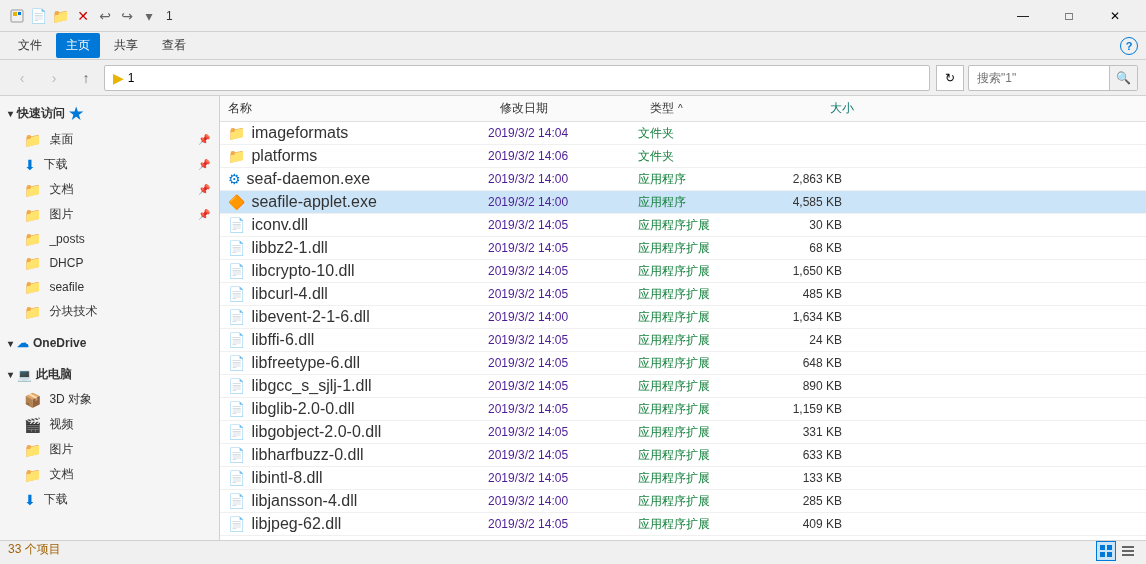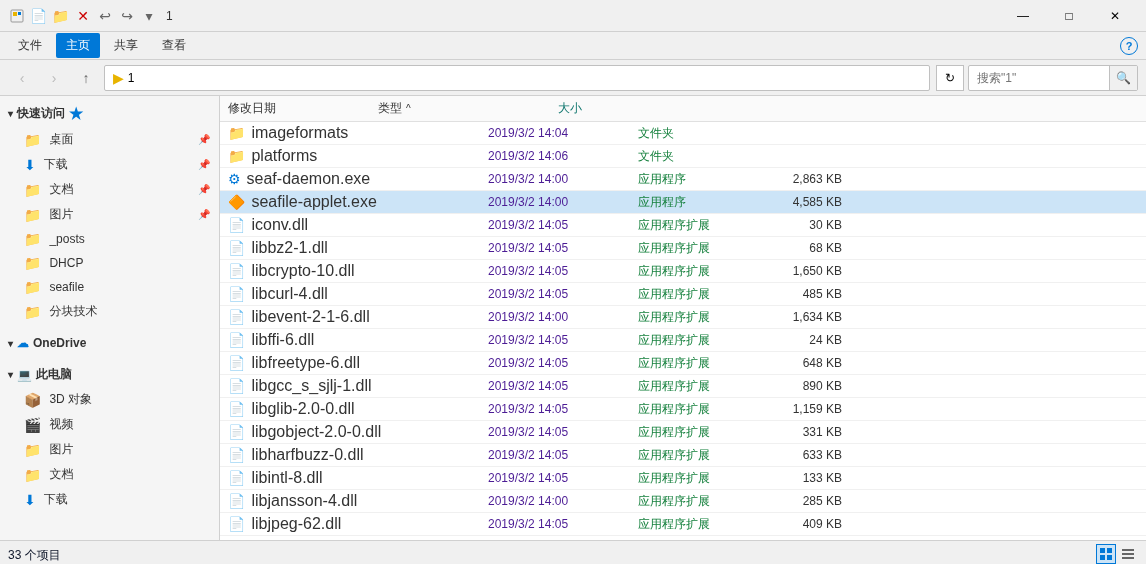--- a/index.html
+++ b/index.html
@@ -73,21 +73,21 @@
     .sidebar::-webkit-scrollbar-track { background: #e8e8e8; }
     .sidebar::-webkit-scrollbar-thumb { background: #c0c0c0; }
 
     
     .file-list { flex: 1; background: white; overflow-y: auto; display: flex; flex-direction: column; }
     .file-list-header {
       display: flex; align-items: center; padding: 4px 0; border-bottom: 1px solid #e0e0e0;
       background: #fafafa; position: sticky; top: 0; z-index: 1;
     }
     .col-name { width: 260px; padding: 0 8px; font-size: 12px; color: #333; flex-shrink: 0; }
-    .col-date { width: 150px; padding: 0 8px; font-size: 12px; color: #333; flex-shrink: 0; }
+    .col-date { width: 150px; padding: 0 8px; font-size: 12px; color: #333; flex-shrink: 0; margin-left: 12px; }
     .col-type { width: 120px; padding: 0 8px; font-size: 12px; color: #333; flex-shrink: 0; display: flex; align-items: center; gap: 4px; }
     .col-size { width: 100px; padding: 0 8px; font-size: 12px; color: #0f766e; flex-shrink: 0; text-align: right; }
     .sort-arrow { font-size: 10px; }
 
     .file-row {
       display: flex; align-items: center; padding: 2px 0; border-bottom: 1px solid #f0f0f0;
       cursor: pointer; min-height: 22px;
     }
     .file-row.selected { background: #cce4f7; }
     .file-row .col-name { display: flex; align-items: center; gap: 6px; }
@@ -97,22 +97,22 @@
     .file-type { width: 120px; padding: 0 8px; font-size: 12px; color: #15803d; flex-shrink: 0; }
     .file-size { width: 100px; padding: 0 8px; font-size: 12px; color: #333; flex-shrink: 0; text-align: right; }
 
     
     .file-list::-webkit-scrollbar { width: 8px; }
     .file-list::-webkit-scrollbar-track { background: #f0f0f0; }
     .file-list::-webkit-scrollbar-thumb { background: #c0c0c0; }
 
     
     .status-bar {
-      display: flex; align-items: flex-end; height: 24px; background: #f0f0f0;
-      border-top: 1px solid #d0d0d0; padding: 0 8px; font-size: 12px; color: #0f172a;
+      display: flex; align-items: flex-start; height: 24px; background: #f0f0f0;
+      border-top: 1px solid #d0d0d0; padding: 0 8px; font-size: 12px; color: #a16207;
     }
     .status-bar .view-icons { margin-left: auto; display: flex; gap: 2px; }
     .view-icon { width: 20px; height: 20px; display: flex; align-items: center; justify-content: center; cursor: pointer; border: 1px solid transparent; }
     .view-icon.active { border-color: #0078d7; background: #cce4f7; }
 
     
     .folder-icon { color: #e8b400; }
     .dll-icon { color: #666; }
     .orange-dot { color: #e87000; }
   </style>
@@ -245,20 +245,21 @@
       </div>
       <div class="sidebar-item">
         <span class="item-icon" style="color:#0078d7;">⬇</span>
         <span>下载</span>
       </div>
     </div>
   </div>
 
   <div class="file-list">
     <div class="file-list-header">
+      <div class="col-name">名称</div>
       <div class="col-date">修改日期</div>
       <div class="col-type">
         <span>类型</span>
         <span class="sort-arrow">^</span>
       </div>
       <div class="col-size">大小</div>
     </div>
 
     <div class="file-row">
       <div class="col-name">

